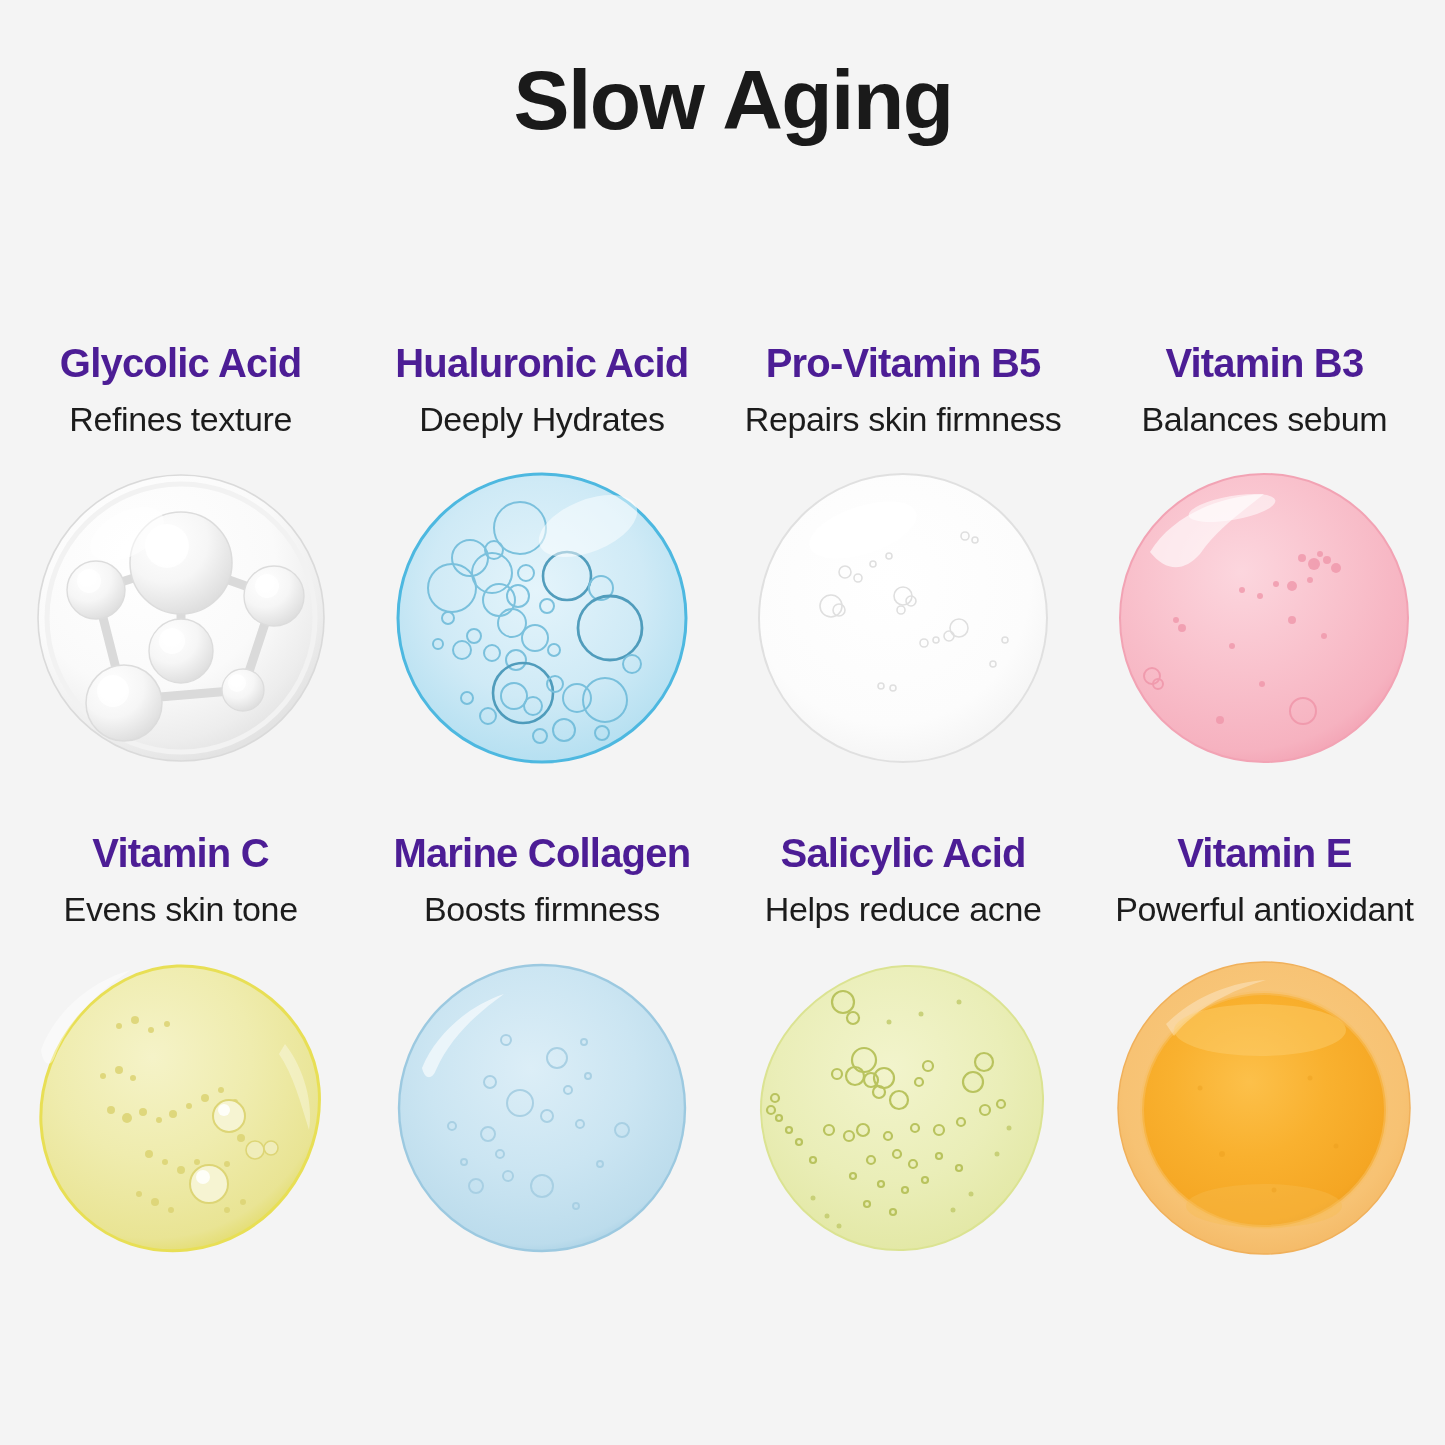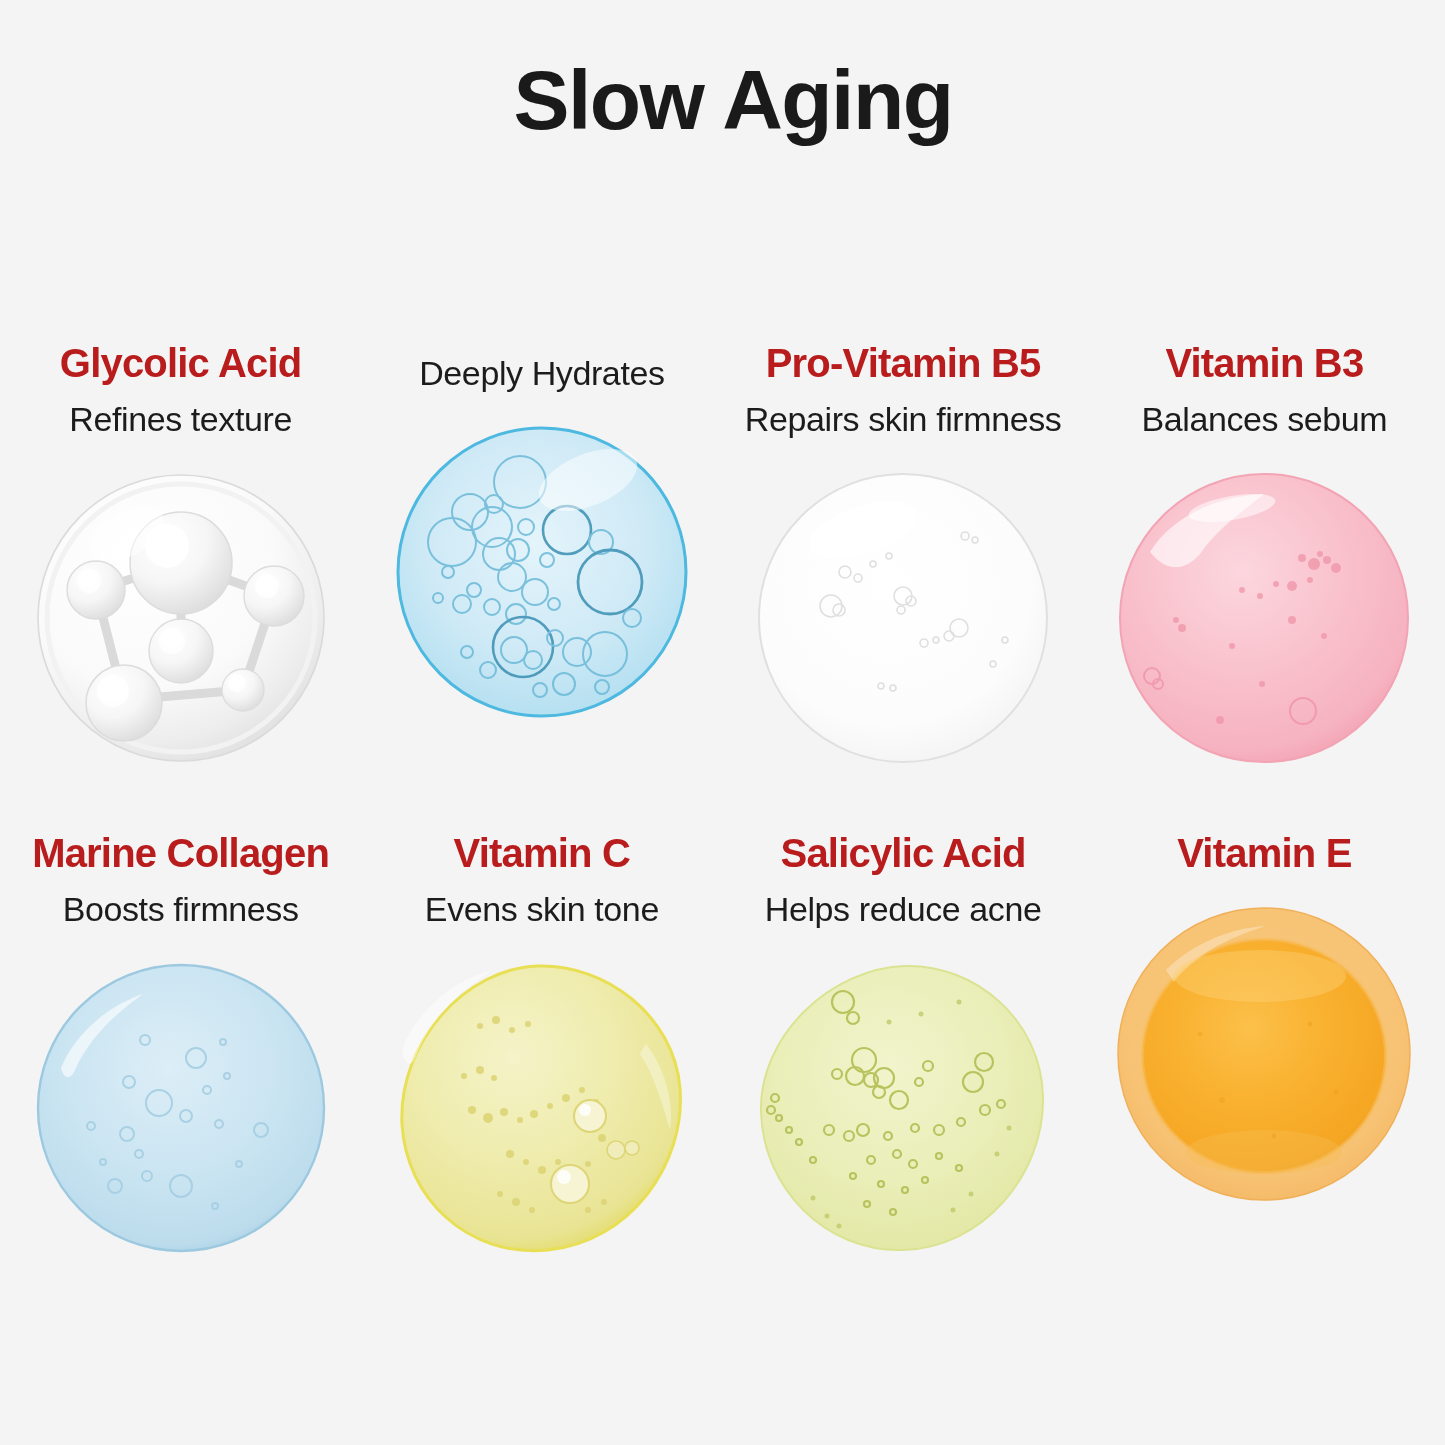--- a/index.html
+++ b/index.html
@@ -49,21 +49,21 @@
     flex: 1 1 0;
     display: flex;
     flex-direction: column;
     align-items: center;
     position: relative;
   }
   .ing-name {
     font-weight: bold;
     font-size: 40px;
     line-height: 46px;
-    color: #b91c1c;
+    color: #4c1d95;
     letter-spacing: -0.8px;
     white-space: nowrap;
     text-align: center;
   }
   .ing-benefit {
     font-weight: 300;
     font-size: 34px;
     line-height: 42px;
     color: #1c1c1c;
     letter-spacing: -0.4px;
@@ -138,20 +138,21 @@
             <circle cx="82" cy="223" r="16" fill="#ffffff" opacity="0.82"></circle>
             <circle cx="212" cy="222" r="21" fill="url(#gnode)" stroke="#dcdcdc" stroke-width="1.3"></circle>
             <circle cx="206" cy="215" r="9" fill="#ffffff" opacity="0.8"></circle>
             <ellipse cx="96" cy="66" rx="40" ry="22" fill="#ffffff" opacity="0.55" transform="rotate(-28 96 66)"></ellipse>
           </svg>
         </div>
       </div>
     </div>
 
     <div class="cell">
+      <div class="ing-name">Hualuronic Acid</div>
       <div class="ing-benefit">Deeply Hydrates</div>
       <div class="swatch-wrap">
         <div class="swatch">
           <svg viewBox="0 0 300 300">
             <defs>
               <radialGradient id="bluegel" cx="48%" cy="40%" r="68%">
                 <stop offset="0%" stop-color="#e4f4fb"></stop>
                 <stop offset="55%" stop-color="#cfeaf6"></stop>
                 <stop offset="88%" stop-color="#b6e0f1"></stop>
                 <stop offset="100%" stop-color="#8ed1ea"></stop>
@@ -284,62 +285,20 @@
             <ellipse cx="118" cy="40" rx="44" ry="12" fill="#ffffff" opacity="0.55" transform="rotate(-10 118 40)"></ellipse>
           </svg>
         </div>
       </div>
     </div>
   </div>
 
   <div class="row">
 
     <div class="cell">
-      <div class="ing-name">Marine Collagen</div>
-      <div class="ing-benefit">Boosts firmness</div>
-      <div class="swatch-wrap">
-        <div class="swatch">
-          <svg viewBox="0 0 300 300">
-            <defs>
-              <radialGradient id="palebluegel" cx="46%" cy="36%" r="70%">
-                <stop offset="0%" stop-color="#dceef7"></stop>
-                <stop offset="52%" stop-color="#cbe5f2"></stop>
-                <stop offset="88%" stop-color="#bcdcec"></stop>
-                <stop offset="100%" stop-color="#9cc9e0"></stop>
-              </radialGradient>
-            </defs>
-            <circle cx="150" cy="150" r="143" fill="url(#palebluegel)" stroke="#9cc9e0" stroke-width="2.4"></circle>
-            <g fill="none" stroke="#a7cfe3" stroke-width="2" opacity="0.95">
-              <circle cx="165" cy="100" r="10"></circle>
-              <circle cx="114" cy="82" r="5"></circle>
-              <circle cx="128" cy="145" r="13"></circle>
-              <circle cx="98" cy="124" r="6"></circle>
-              <circle cx="96" cy="176" r="7"></circle>
-              <circle cx="155" cy="158" r="6"></circle>
-              <circle cx="188" cy="166" r="4"></circle>
-              <circle cx="230" cy="172" r="7"></circle>
-              <circle cx="150" cy="228" r="11"></circle>
-              <circle cx="84" cy="228" r="7"></circle>
-              <circle cx="116" cy="218" r="5"></circle>
-              <circle cx="108" cy="196" r="4"></circle>
-              <circle cx="176" cy="132" r="4"></circle>
-              <circle cx="196" cy="118" r="3"></circle>
-              <circle cx="192" cy="84" r="3"></circle>
-              <circle cx="60" cy="168" r="4"></circle>
-              <circle cx="72" cy="204" r="3"></circle>
-              <circle cx="184" cy="248" r="3"></circle>
-              <circle cx="208" cy="206" r="3"></circle>
-            </g>
-            <path d="M30 110 C44 76 76 48 112 36 C84 56 58 80 44 112 C40 122 33 122 30 110 Z" fill="#ffffff" opacity="0.6"></path>
-          </svg>
-        </div>
-      </div>
-    </div>
-
-    <div class="cell">
       <div class="ing-name">Vitamin C</div>
       <div class="ing-benefit">Evens skin tone</div>
       <div class="swatch-wrap">
         <div class="swatch">
           <svg viewBox="0 0 300 300">
             <defs>
               <radialGradient id="yellowgel" cx="40%" cy="32%" r="74%">
                 <stop offset="0%" stop-color="#f5f3c8"></stop>
                 <stop offset="48%" stop-color="#efecae"></stop>
                 <stop offset="86%" stop-color="#e9e494"></stop>
@@ -381,20 +340,62 @@
             <g>
               <circle cx="198" cy="158" r="16" fill="#f6f4d2" stroke="#ddd576" stroke-width="2"></circle>
               <circle cx="193" cy="152" r="6" fill="#ffffff" opacity="0.85"></circle>
               <circle cx="178" cy="226" r="19" fill="#f6f4d2" stroke="#ddd576" stroke-width="2"></circle>
               <circle cx="172" cy="219" r="7" fill="#ffffff" opacity="0.85"></circle>
               <circle cx="224" cy="192" r="9" fill="#f0edba" stroke="#ddd576" stroke-width="1.6"></circle>
               <circle cx="240" cy="190" r="7" fill="#f0edba" stroke="#ddd576" stroke-width="1.6"></circle>
             </g>
             <path d="M10 92 C22 58 56 24 100 12 C66 34 38 62 24 98 C20 110 12 108 10 92 Z" fill="#ffffff" opacity="0.45"></path>
             <path d="M254 86 C274 112 282 146 278 172 C270 146 262 116 248 96 Z" fill="#ffffff" opacity="0.35"></path>
+          </svg>
+        </div>
+      </div>
+    </div>
+
+    <div class="cell">
+      <div class="ing-name">Marine Collagen</div>
+      <div class="ing-benefit">Boosts firmness</div>
+      <div class="swatch-wrap">
+        <div class="swatch">
+          <svg viewBox="0 0 300 300">
+            <defs>
+              <radialGradient id="palebluegel" cx="46%" cy="36%" r="70%">
+                <stop offset="0%" stop-color="#dceef7"></stop>
+                <stop offset="52%" stop-color="#cbe5f2"></stop>
+                <stop offset="88%" stop-color="#bcdcec"></stop>
+                <stop offset="100%" stop-color="#9cc9e0"></stop>
+              </radialGradient>
+            </defs>
+            <circle cx="150" cy="150" r="143" fill="url(#palebluegel)" stroke="#9cc9e0" stroke-width="2.4"></circle>
+            <g fill="none" stroke="#a7cfe3" stroke-width="2" opacity="0.95">
+              <circle cx="165" cy="100" r="10"></circle>
+              <circle cx="114" cy="82" r="5"></circle>
+              <circle cx="128" cy="145" r="13"></circle>
+              <circle cx="98" cy="124" r="6"></circle>
+              <circle cx="96" cy="176" r="7"></circle>
+              <circle cx="155" cy="158" r="6"></circle>
+              <circle cx="188" cy="166" r="4"></circle>
+              <circle cx="230" cy="172" r="7"></circle>
+              <circle cx="150" cy="228" r="11"></circle>
+              <circle cx="84" cy="228" r="7"></circle>
+              <circle cx="116" cy="218" r="5"></circle>
+              <circle cx="108" cy="196" r="4"></circle>
+              <circle cx="176" cy="132" r="4"></circle>
+              <circle cx="196" cy="118" r="3"></circle>
+              <circle cx="192" cy="84" r="3"></circle>
+              <circle cx="60" cy="168" r="4"></circle>
+              <circle cx="72" cy="204" r="3"></circle>
+              <circle cx="184" cy="248" r="3"></circle>
+              <circle cx="208" cy="206" r="3"></circle>
+            </g>
+            <path d="M30 110 C44 76 76 48 112 36 C84 56 58 80 44 112 C40 122 33 122 30 110 Z" fill="#ffffff" opacity="0.6"></path>
           </svg>
         </div>
       </div>
     </div>
 
     <div class="cell">
       <div class="ing-name">Salicylic Acid</div>
       <div class="ing-benefit">Helps reduce acne</div>
       <div class="swatch-wrap">
         <div class="swatch">
@@ -461,20 +462,21 @@
               <circle cx="168" cy="56" r="2.5"></circle>
               <circle cx="206" cy="44" r="2.5"></circle>
             </g>
           </svg>
         </div>
       </div>
     </div>
 
     <div class="cell">
       <div class="ing-name">Vitamin E</div>
+      <div class="ing-benefit">Powerful antioxidant</div>
       <div class="swatch-wrap">
         <div class="swatch">
           <svg viewBox="0 0 300 300">
             <defs>
               <radialGradient id="amberrim" cx="50%" cy="46%" r="62%">
                 <stop offset="0%" stop-color="#f9c978"></stop>
                 <stop offset="70%" stop-color="#f8cркой06"></stop>
                 <stop offset="100%" stop-color="#f6c169"></stop>
               </radialGradient>
               <radialGradient id="amberedge" cx="50%" cy="44%" r="64%">

